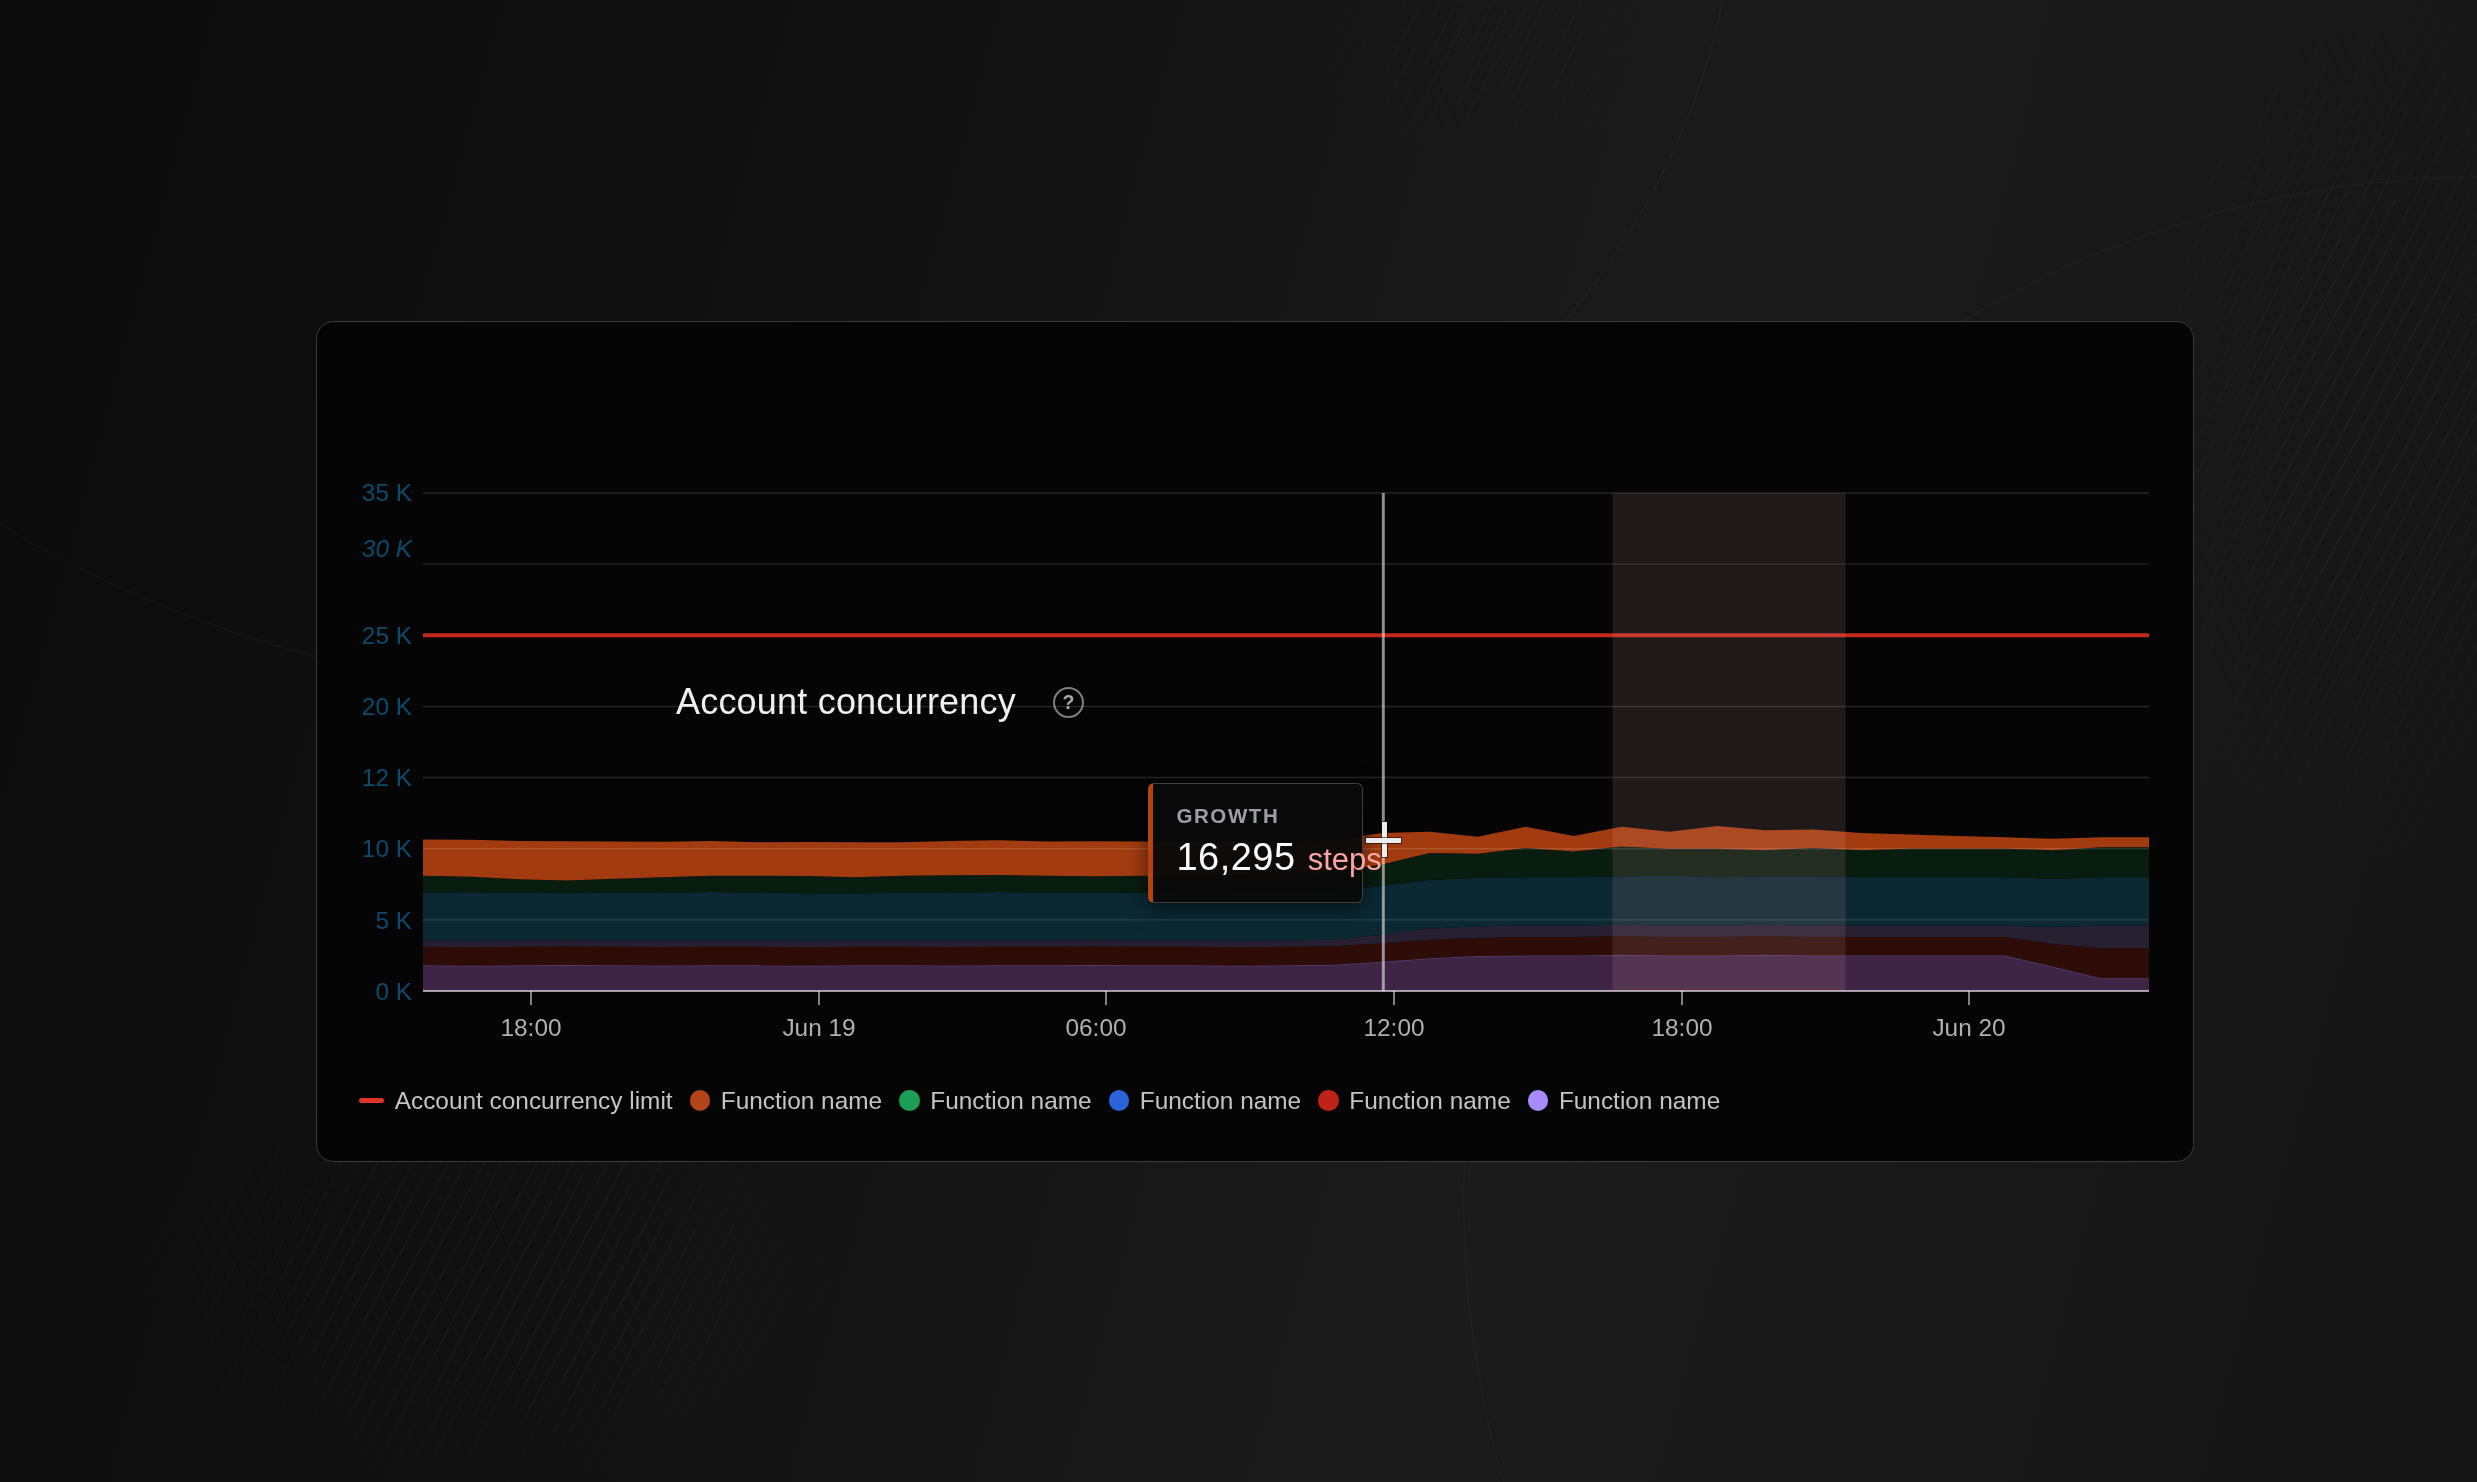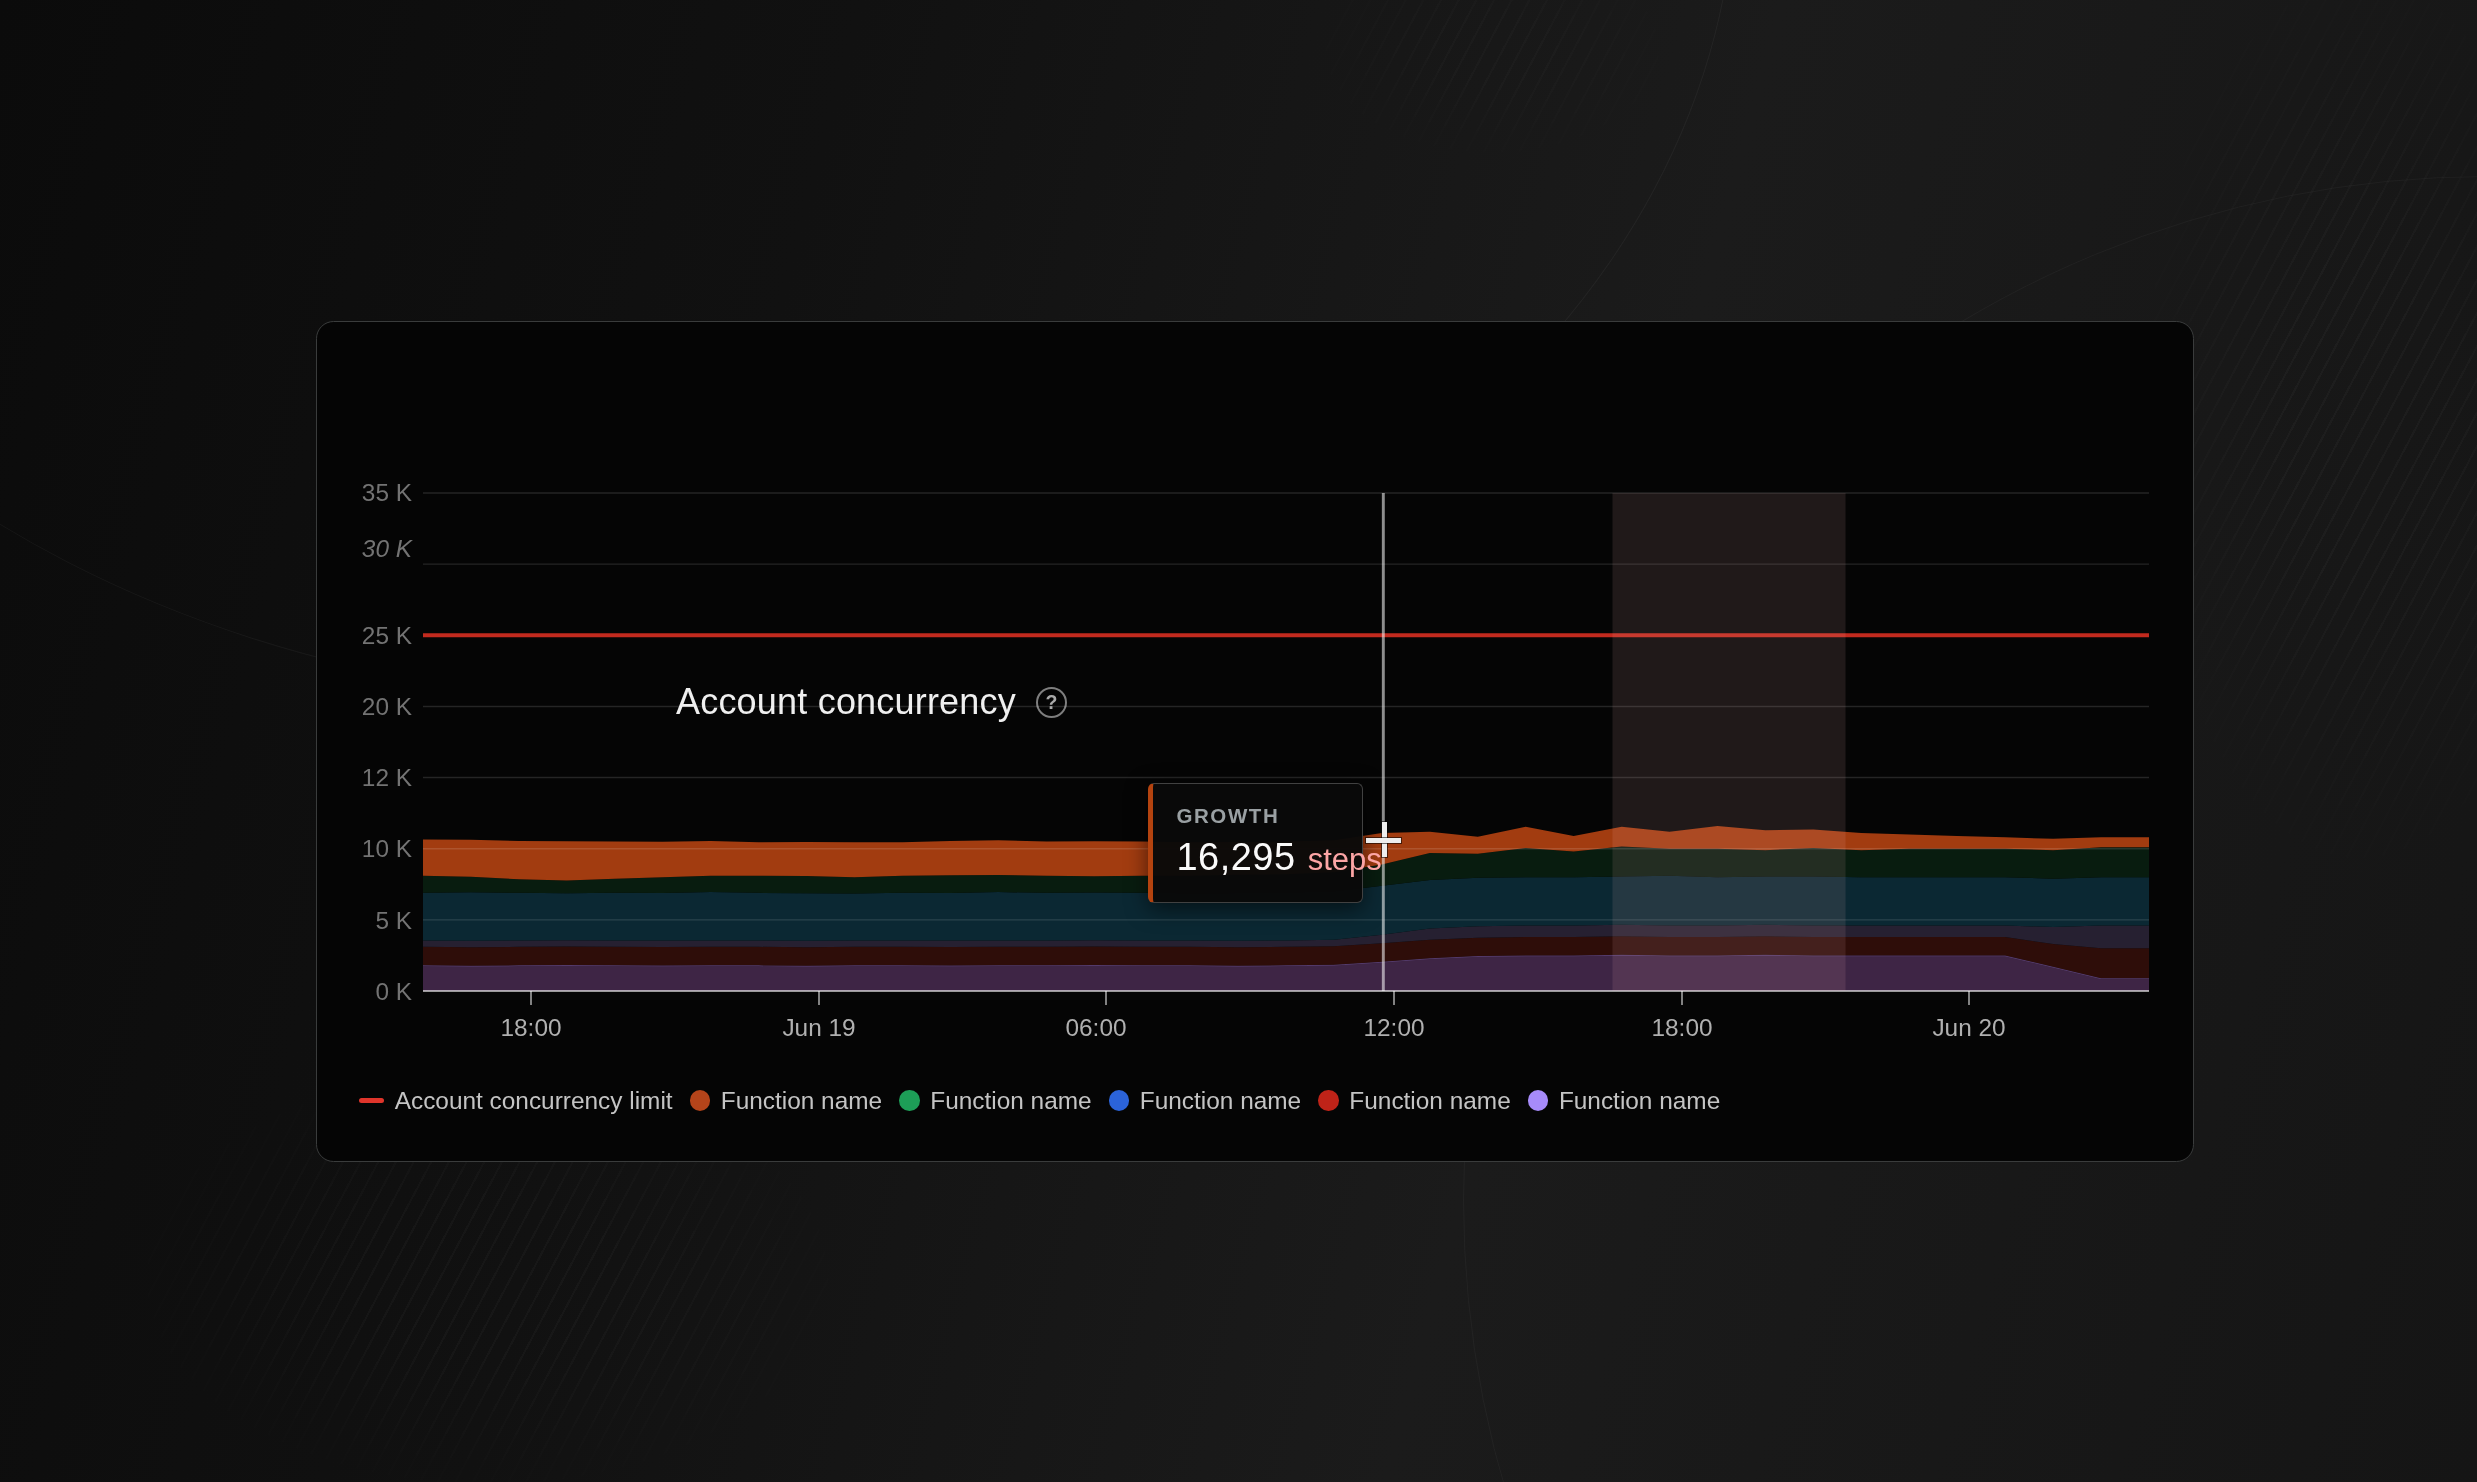--- a/index.html
+++ b/index.html
@@ -21,33 +21,33 @@
   }
   .bg-hatch.h1 { left:117px; top:1053px; width:741px; height:449px; }
   .bg-hatch.h2 { left:2126px; top:-59px; width:468px; height:956px; }
   .bg-hatch.h3 { left:1287px; top:-78px; width:410px; height:254px; opacity:.35; }
 
   
   .card {
     position:absolute; left:316px; top:321px; width:1878px; height:841px;
     background:#050505; border:1px solid #3a3c3c; border-radius:17.6px;
   }
-  .card-title-row { position:absolute; left:359px; top:359px; display:flex; align-items:center; gap:20px; }
+  .card-title-row { position:absolute; left:359px; top:359px; display:flex; align-items:center; gap:37px; }
   .card-title { font-size:36px; font-weight:400; color:#efefef; letter-spacing:0.2px; }
   .help-icon {
     width:31px; height:31px; border:2.4px solid #7e7e7e; border-radius:50%;
     display:flex; align-items:center; justify-content:center;
     color:#a9a9a9; font-size:19.5px; font-weight:700; cursor:pointer;
   }
 
   
   #plot-area { position:absolute; left:423px; top:493px; width:1726px; height:498px; }
   #plot-svg { position:absolute; left:0; top:0; width:100%; height:100%; overflow:visible; }
   #y-labels { position:absolute; left:322px; top:493px; width:90px; height:498px; }
-  .y-label { position:absolute; right:0; width:90px; text-align:right; font-size:24.4px; color:#737373; }
+  .y-label { position:absolute; right:0; width:90px; text-align:right; font-size:24.4px; color:#0c4a6e; }
   #x-labels { position:absolute; left:423px; top:1014px; width:1726px; height:33px; }
   .x-label { position:absolute; transform:translateX(-50%); font-size:24.4px; color:#b0b0b0; white-space:nowrap; }
   #x-ticks { position:absolute; left:423px; top:991px; width:1726px; height:13.7px; }
   .x-tick { position:absolute; width:2px; height:13.7px; background:rgba(255,255,255,0.5); }
 
   
   #legend { position:absolute; left:359px; top:1084px; display:flex; align-items:center; gap:17px; height:33px; }
   .legend-item { display:flex; align-items:center; gap:10.7px; cursor:pointer; }
   .legend-dot { width:20.5px; height:20.5px; border-radius:50%; }
   .legend-dash { width:25px; height:4.9px; border-radius:2.9px; }

